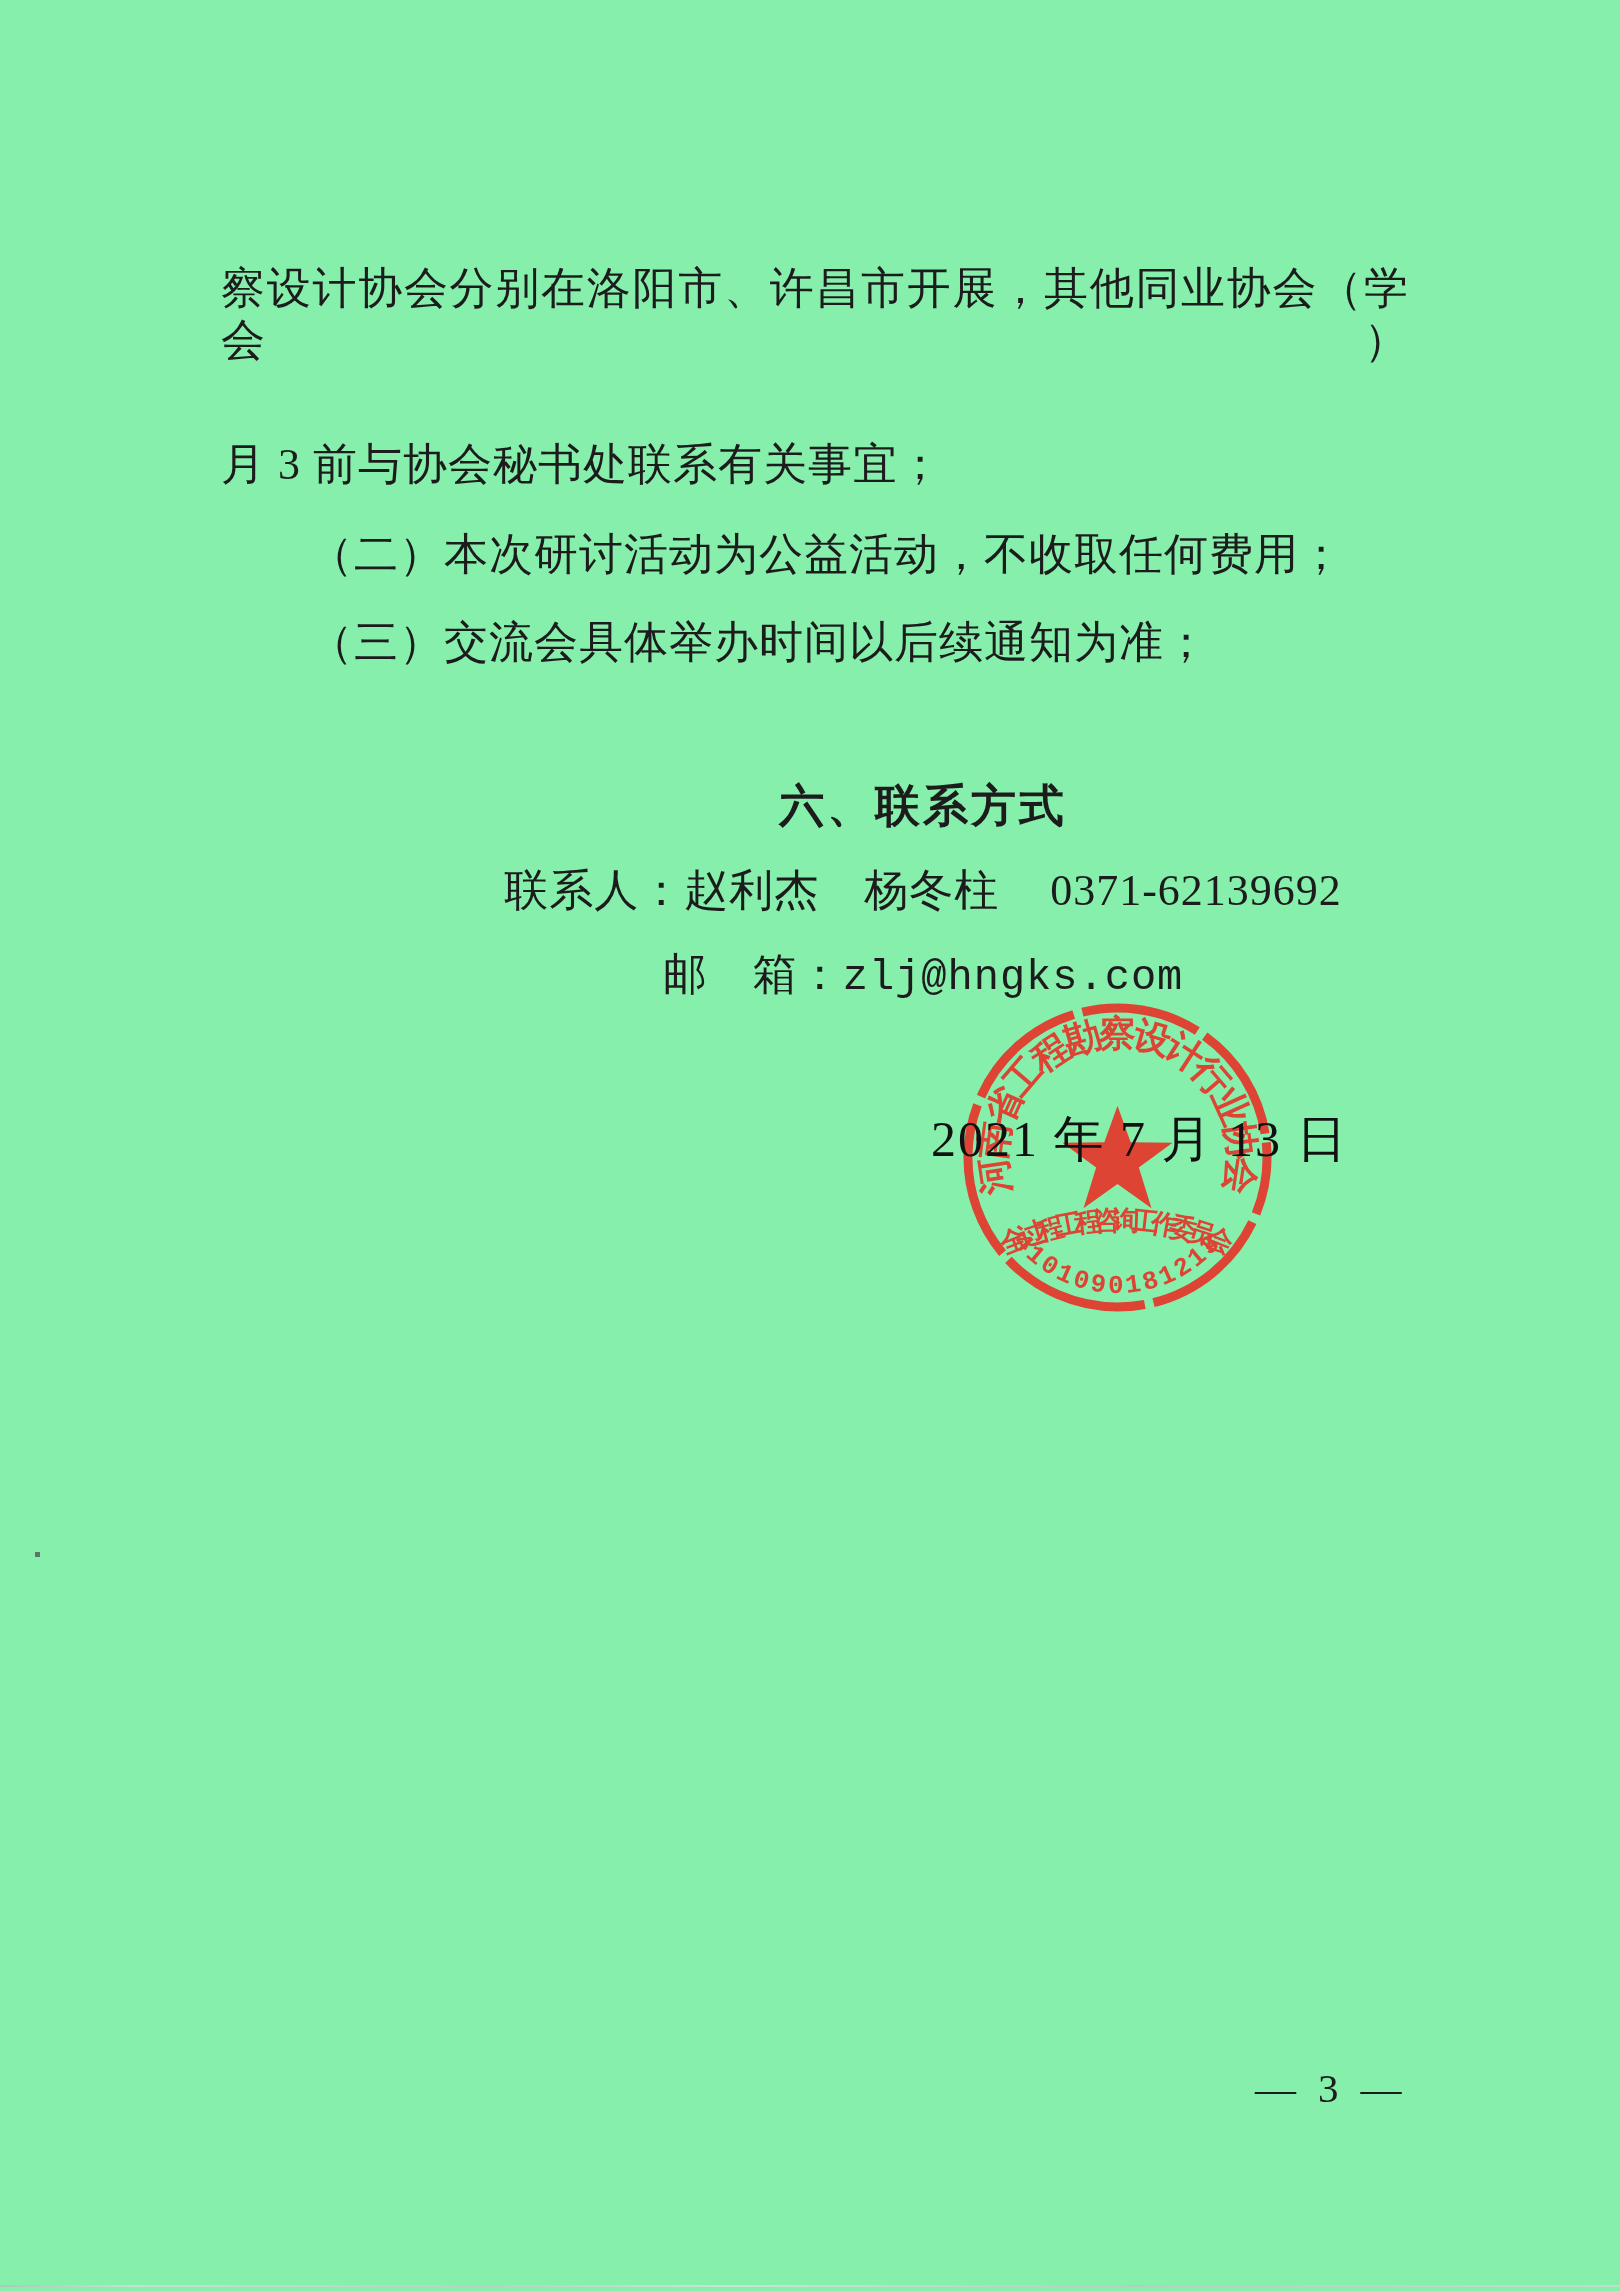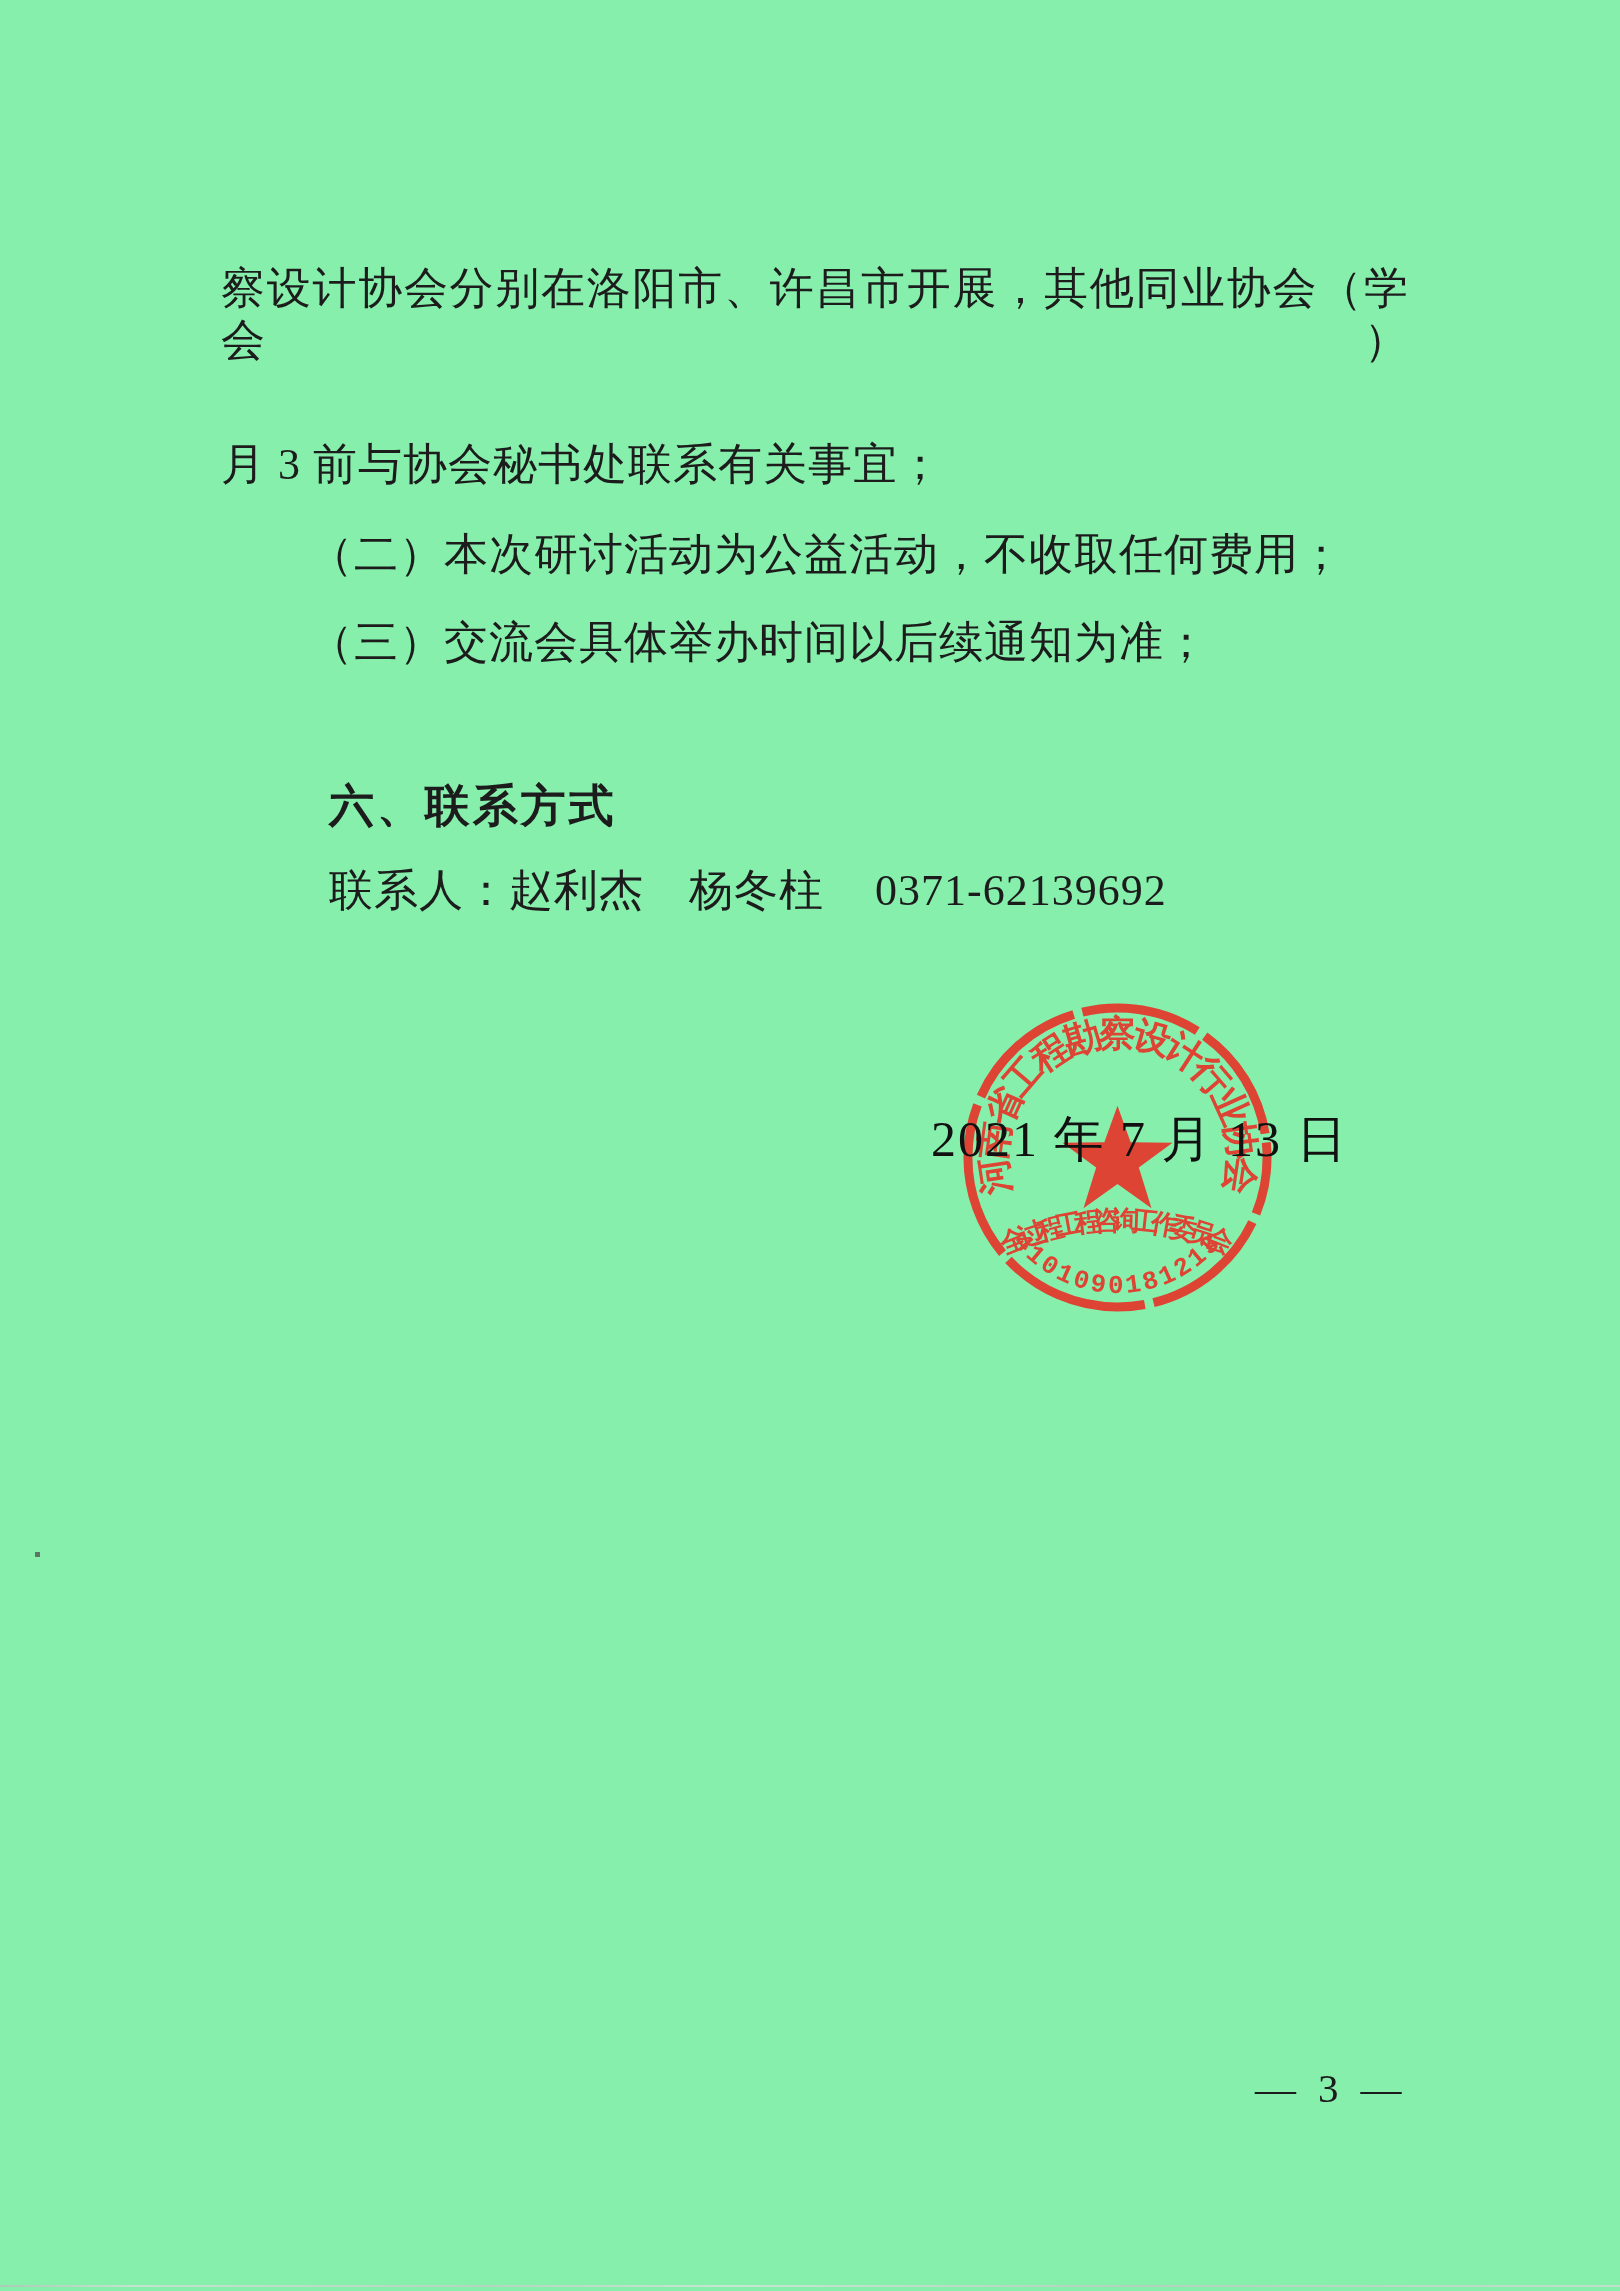--- a/index.html
+++ b/index.html
@@ -18,21 +18,21 @@
     font-size:44px;line-height:1.18;
     letter-spacing:1px;
     white-space:nowrap;
   }
   .bline.justify{
     white-space:normal;
     text-align:justify;
     text-align-last:justify;
   }
   .indent2{padding-left:88px;}
-  .indent2b{padding-left:108px;}
+  .indent2b{padding-left:108px;text-align:center;}
   .heading{
     font-family:"Liberation Sans","DejaVu Sans",sans-serif;
     font-weight:bold;
     font-size:45px;
     letter-spacing:2.9px;
   }
   .mono{font-family:"Liberation Mono","DejaVu Sans Mono",monospace;font-size:42px;}
   .phone{margin-left:51px;}
   .date-line{
     position:absolute;
@@ -82,20 +82,23 @@
 
   <div class="bline indent2" style="top:529px">（二）本次研讨活动为公益活动，不收取任何费用；</div>
   <div class="bline indent2" style="top:617px">（三）交流会具体举办时间以后续通知为准；</div>
 
   <div class="bline heading indent2b" style="top:779px">六、联系方式</div>
 
   <div class="bline indent2b" style="top:865px">
     <span>联系人：</span><span>赵利杰　杨冬柱</span><span class="phone">0371-62139692</span>
   </div>
 
+  <div class="bline indent2b" style="top:949px">
+    <span>邮　箱：</span><span class="mono">zlj@hngks.com</span>
+  </div>
 
   <svg class="stamp" viewBox="0 0 330 330">
     <g fill="none" stroke="#e23b2e">
       <circle cx="165" cy="168" r="150" stroke-width="9" stroke-dasharray="118 9 132 9 150 9 158 9 128 9 120 9" stroke-dashoffset="60"></circle>
     </g>
 
     <path id="arcTop" d="M 59.8 206.3 A 112 112 0 1 1 270.2 206.3" fill="none"></path>
     <text font-size="37" font-weight="bold" fill="#e23b2e" font-family="'Liberation Sans','DejaVu Sans',sans-serif">
       <textPath href="#arcTop" startOffset="4" textLength="422">河南省工程勘察设计行业协会</textPath>
     </text>

